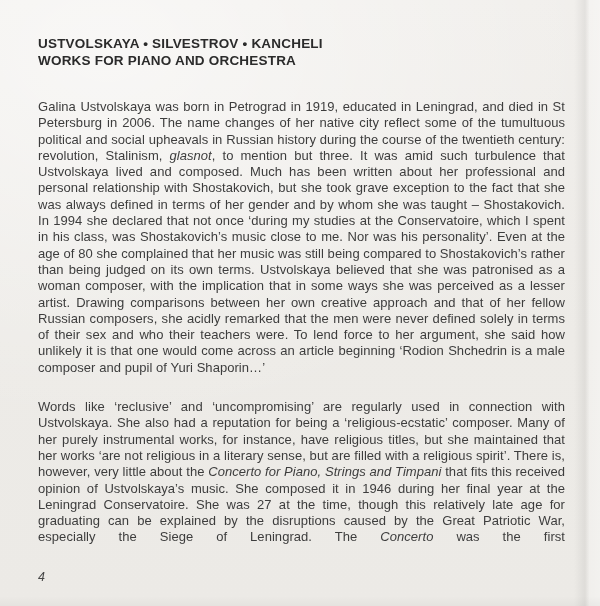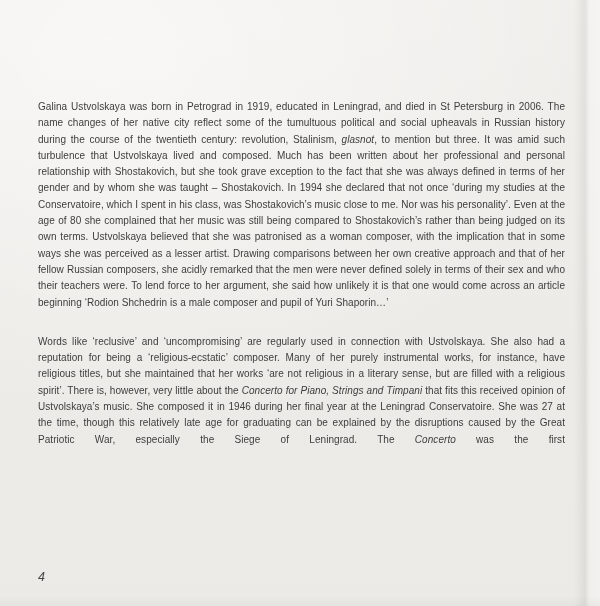--- a/index.html
+++ b/index.html
@@ -54,21 +54,21 @@
     font-size: 13.5px;
     line-height: 16.5px;
     letter-spacing: 0.2px;
     color: #2b2b2b;
   }
   .liner-notes {
     position: absolute;
     left: 38px;
     top: 99px;
     width: 527px;
-    font-size: 10px;
+    font-size: 13px;
     line-height: 16.3px;
     letter-spacing: 0.05px;
     text-align: justify;
     color: #3d3d3d;
   }
   .liner-notes p {
     margin: 0;
   }
   .liner-notes p + p {
     margin-top: 23px;
@@ -87,20 +87,24 @@
     font-size: 12.5px;
     font-style: italic;
     color: #474747;
   }
 </style>
 </head>
 <body>
 
 <div class="page">
 
+  <header class="booklet-header">
+    <div>USTVOLSKAYA • SILVESTROV • KANCHELI</div>
+    <div>WORKS FOR PIANO AND ORCHESTRA</div>
+  </header>
 
   <main class="liner-notes">
 
   <p><span>Galina Ustvolskaya was born in Petrograd in 1919, educated in Leningrad, and died in St Petersburg in 2006. The name changes of her native city reflect some of the tumultuous political and social upheavals in Russian history during the course of the twentieth century: revolution, Stalinism, </span><span class="italic">glasnot</span><span>, to mention but three. It was amid such turbulence that Ustvolskaya lived and composed. Much has been written about her professional and personal relationship with Shostakovich, but she took grave exception to the fact that she was always defined in terms of her gender and by whom she was taught – Shostakovich. In 1994 she declared that not once ‘during my studies at the Conservatoire, which I spent in his class, was Shostakovich’s music close to me. Nor was his personality’. Even at the age of 80 she complained that her music was still being compared to Shostakovich’s rather than being judged on its own terms. Ustvolskaya believed that she was patronised as a woman composer, with the implication that in some ways she was perceived as a lesser artist. Drawing comparisons between her own creative approach and that of her fellow Russian composers, she acidly remarked that the men were never defined solely in terms of their sex and who their teachers were. To lend force to her argument, she said how unlikely it is that one would come across an article beginning ‘Rodion Shchedrin is a male composer and pupil of Yuri Shaporin…’</span></p>
       <p><span>Words like ‘reclusive’ and ‘uncompromising’ are regularly used in connection with Ustvolskaya. She also had a reputation for being a ‘religious-ecstatic’ composer. Many of her purely instrumental works, for instance, have religious titles, but she maintained that her works ‘are not religious in a literary sense, but are filled with a religious spirit’. There is, however, very little about the </span><span class="italic">Concerto for Piano, Strings and Timpani</span><span> that fits this received opinion of Ustvolskaya’s music. She composed it in 1946 during her final year at the Leningrad Conservatoire. She was 27 at the time, though this relatively late age for graduating can be explained by the disruptions caused by the Great Patriotic War, especially the Siege of Leningrad. The </span><span class="italic">Concerto</span><span> was the first</span></p>
     </main>
 
   <span class="page-number">4</span>
 
   <div class="scan-edge-right"></div>

